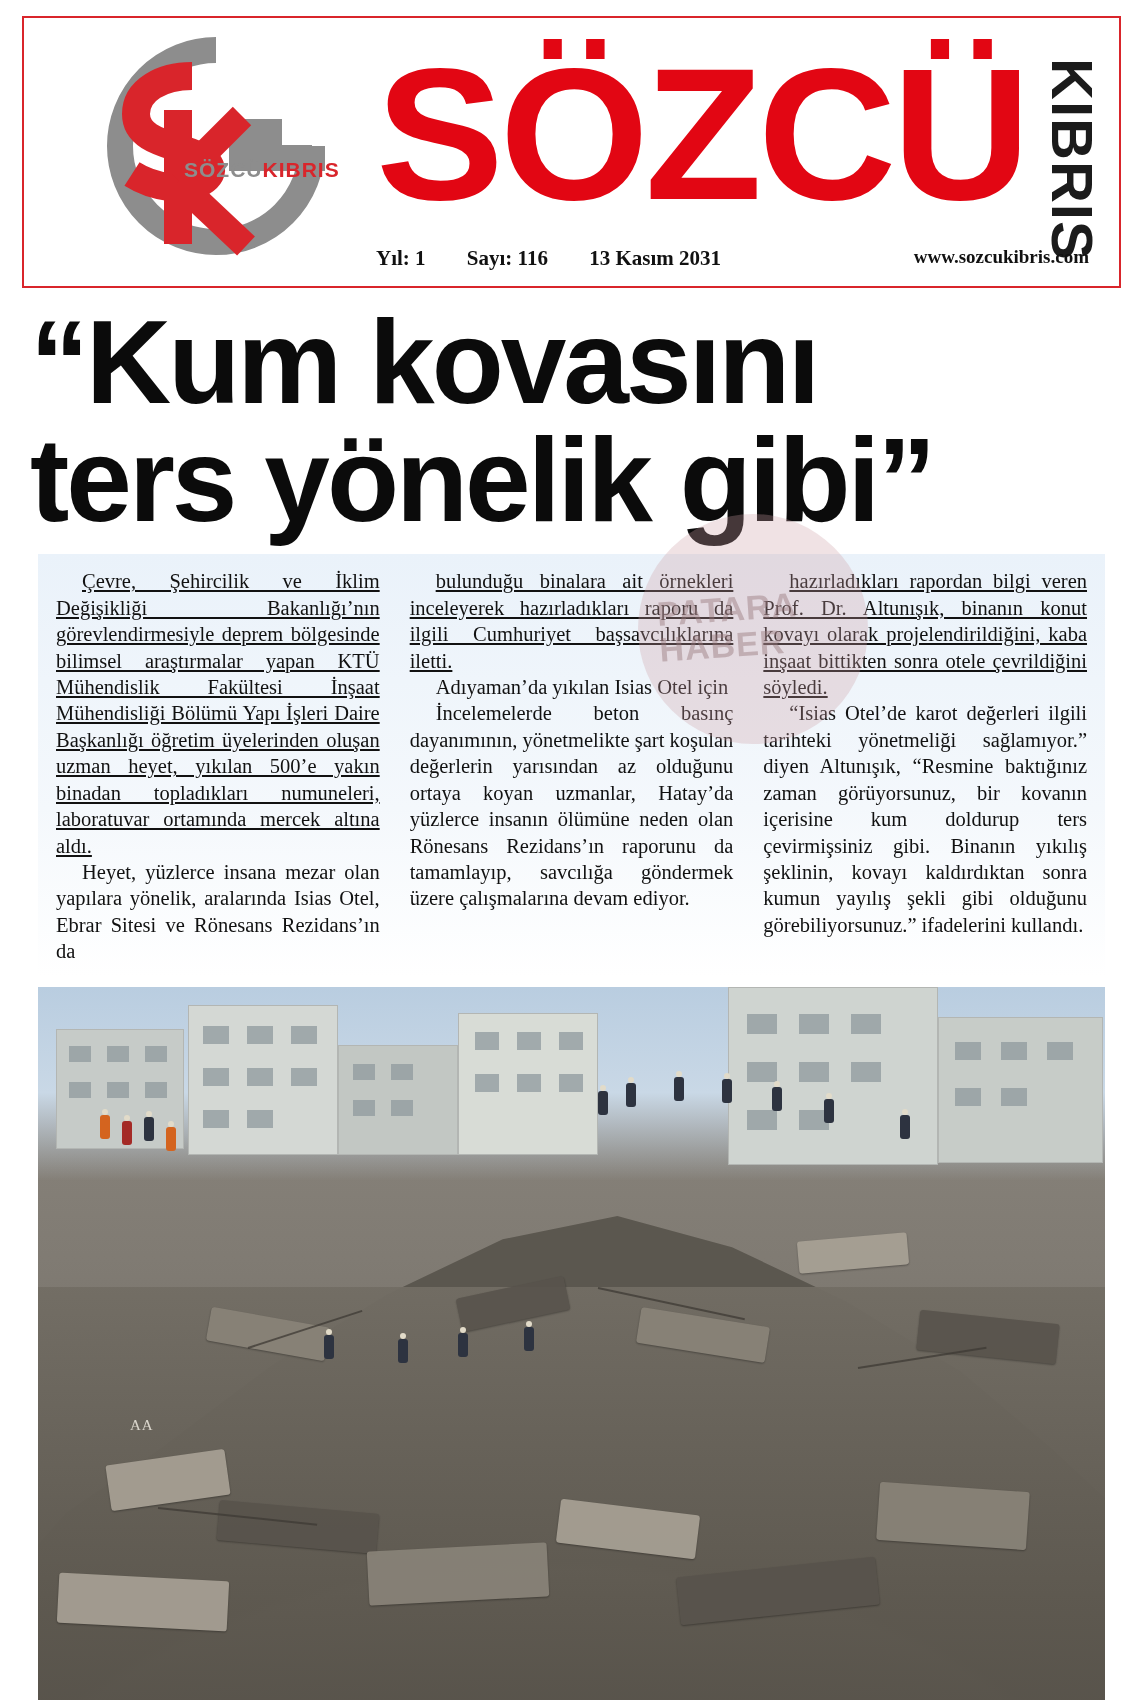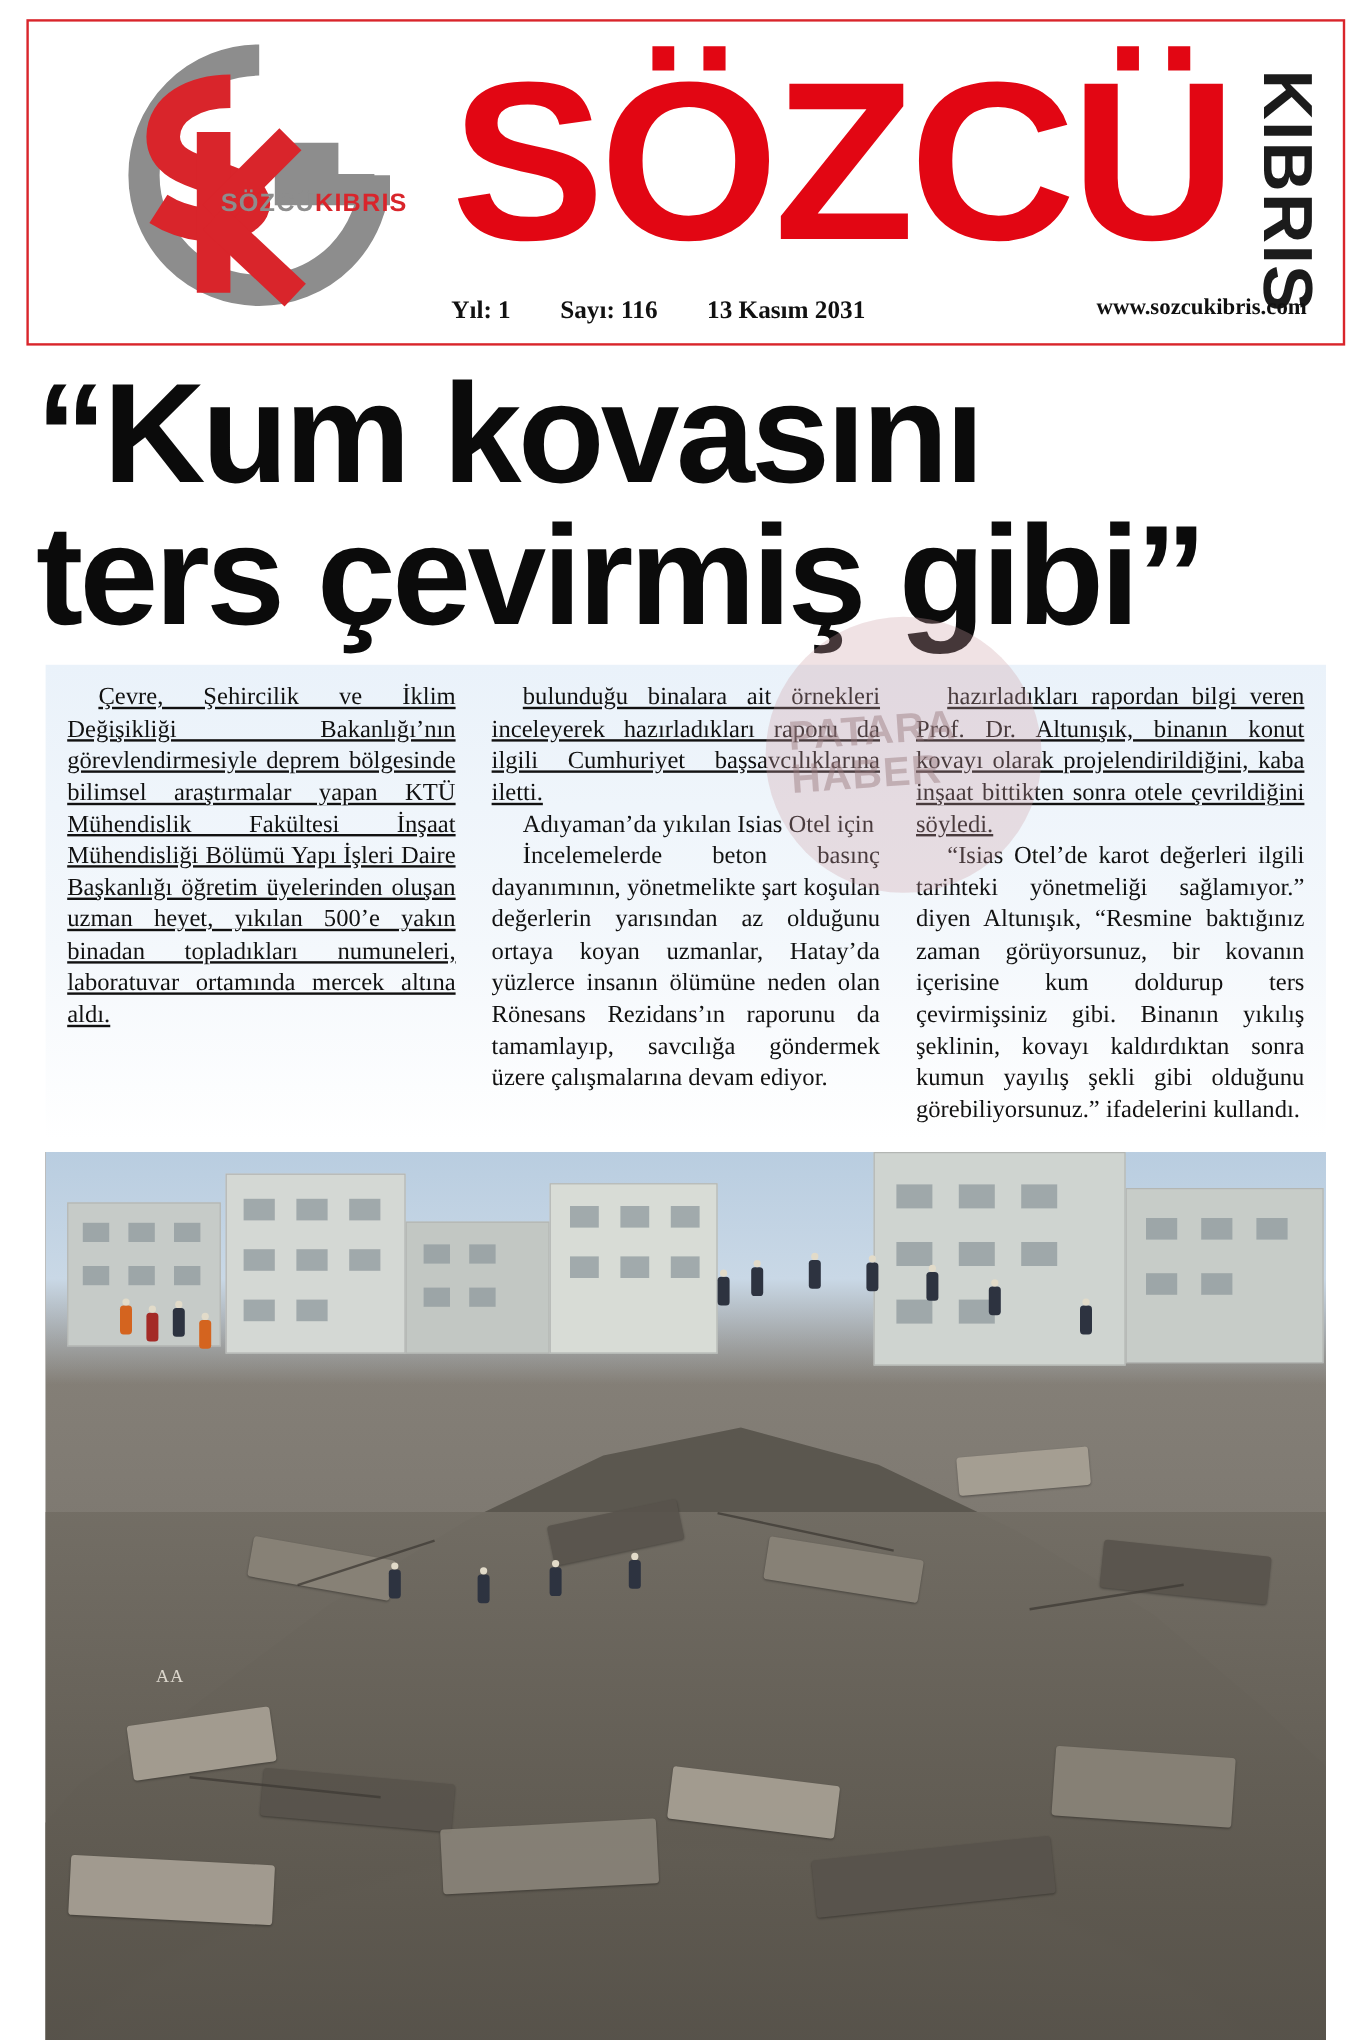--- a/index.html
+++ b/index.html
@@ -332,36 +332,37 @@
           <span>13 Kasım 2031</span>
         </div>
         <div class="meta-right">www.sozcukibris.com</div>
       </div>
 
     </div>
   </div>
 
   <h1 class="headline">
     <span class="line line1">“Kum kovasını</span>
-    <span class="line line2">ters çevirmiş gibi”</span>
+    <span class="line line2">ters yönelik gibi”</span>
   </h1>
 
   <div class="body-area">
 
     <div class="watermark">
       <div class="disc"></div>
       <div class="wm-text">
         <div>PATARA</div>
         <div>HABER</div>
       </div>
     </div>
 
     <div class="columns">
       <div class="col">
         <p class="first">Çevre, Şehircilik ve İklim Değişikliği Bakanlığı’nın görevlendirmesiyle deprem bölgesinde bilimsel araştırmalar yapan KTÜ Mühendislik Fakültesi İnşaat Mühendisliği Bölümü Yapı İşleri Daire Başkanlığı öğretim üyelerinden oluşan uzman heyet, yıkılan 500’e yakın binadan topladıkları numuneleri, laboratuvar ortamında mercek altına aldı.</p>
+        <p>Heyet, yüzlerce insana mezar olan yapılara yönelik, aralarında Isias Otel, Ebrar Sitesi ve Rönesans Rezidans’ın da</p>
       </div>
       <div class="col">
         <p class="first">bulunduğu binalara ait örnekleri inceleyerek hazırladıkları raporu da ilgili Cumhuriyet başsavcılıklarına iletti.</p>
         <p>Adıyaman’da yıkılan Isias Otel için</p>
         <p>İncelemelerde beton basınç dayanımının, yönetmelikte şart koşulan değerlerin yarısından az olduğunu ortaya koyan uzmanlar, Hatay’da yüzlerce insanın ölümüne neden olan Rönesans Rezidans’ın raporunu da tamamlayıp, savcılığa göndermek üzere çalışmalarına devam ediyor.</p>
       </div>
       <div class="col">
         <p class="first">hazırladıkları rapordan bilgi veren Prof. Dr. Altunışık, binanın konut kovayı olarak projelendirildiğini, kaba inşaat bittikten sonra otele çevrildiğini söyledi.</p>
         <p>“Isias Otel’de karot değerleri ilgili tarihteki yönetmeliği sağlamıyor.” diyen Altunışık, “Resmine baktığınız zaman görüyorsunuz, bir kovanın içerisine kum doldurup ters çevirmişsiniz gibi. Binanın yıkılış şeklinin, kovayı kaldırdıktan sonra kumun yayılış şekli gibi olduğunu görebiliyorsunuz.” ifadelerini kullandı.</p>
       </div>

